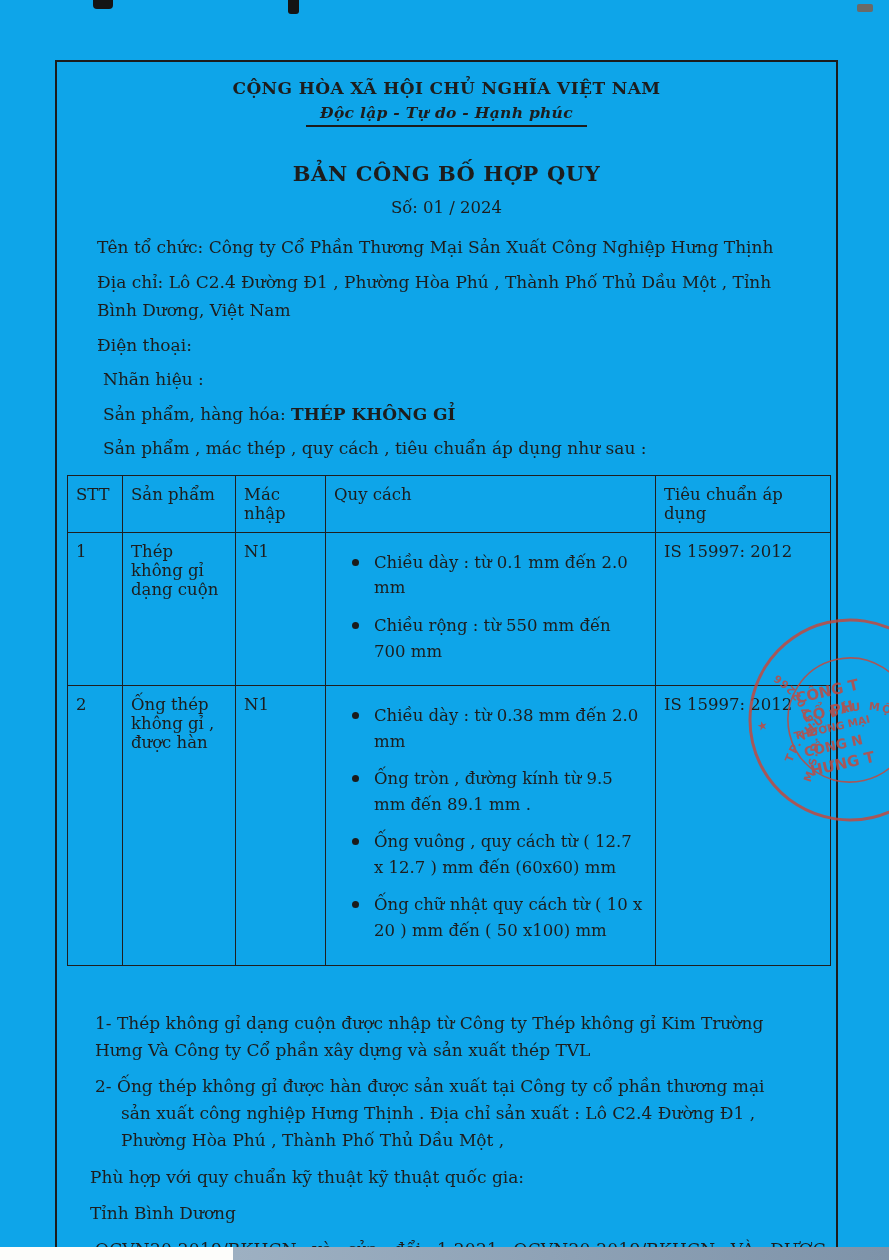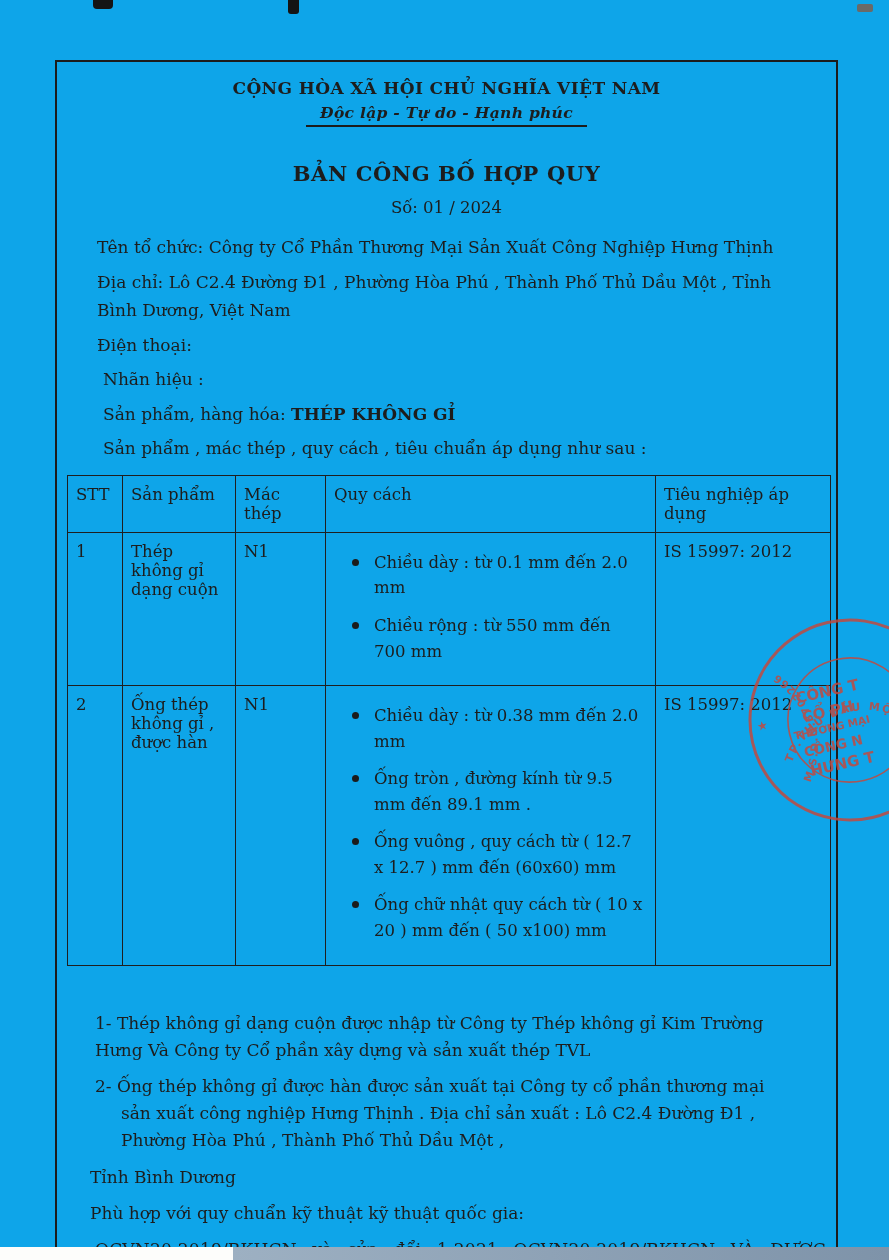--- a/index.html
+++ b/index.html
@@ -120,23 +120,23 @@
         <col class="c-stt">
           <col class="c-sp">
           <col class="c-mt">
           <col class="c-qc">
           <col class="c-tc">
       </colgroup>
       <tbody>
           <tr>
         <th class="stt">STT</th>
         <th class="pad">Sản phẩm</th>
-        <th class="pad">Mác thép</th>
+        <th class="pad">Mác nhập</th>
         <th class="pad">Quy cách</th>
-        <th>Tiêu nghiệp áp dụng</th>
+        <th>Tiêu chuẩn áp dụng</th>
       </tr>
       <tr>
         <td class="stt">1</td>
         <td class="sp">Thép không gỉ dạng cuộn</td>
         <td class="mt">N1</td>
         <td>
           <ul class="qc">
             <li>Chiều dày : từ 0.1 mm đến 2.0 mm</li>
             <li>Chiều rộng : từ 550 mm đến 700 mm</li>
           </ul>
@@ -156,22 +156,22 @@
           </ul>
         </td>
         <td>IS 15997: 2012</td>
       </tr>
     </tbody>
       </table>
 
     <div class="notes">
       <p>1- Thép không gỉ dạng cuộn được nhập từ Công ty Thép không gỉ Kim Trường Hưng Và Công ty Cổ phần xây dựng và sản xuất thép TVL</p>
       <p class="hang">2- Ống thép không gỉ được hàn được sản xuất tại Công ty cổ phần thương mại sản xuất công nghiệp Hưng Thịnh . Địa chỉ sản xuất : Lô C2.4 Đường Đ1 , Phường Hòa Phú , Thành Phố Thủ Dầu Một ,</p>
+      <p class="flush">Phù hợp với quy chuẩn kỹ thuật kỹ thuật quốc gia:</p>
       <p class="flush">Tỉnh Bình Dương</p>
-      <p class="flush">Phù hợp với quy chuẩn kỹ thuật kỹ thuật quốc gia:</p>
       <p class="final">QCVN20:2019/BKHCN và sửa đổi 1:2021 QCVN20:2019/BKHCN VÀ ĐƯỢC PHÉP SỬ DỤNG DẤU HỢP QUY ( CR ) -  Quy chuẩn kỹ thuật quốc gia về thép không gỉ</p>
     </div>
 
   </div>
 
   <svg class="stamp" viewBox="0 0 216 216">
     <circle cx="108" cy="108" r="100" fill="none" stroke="#c8473a" stroke-width="3"></circle>
     <circle cx="108" cy="108" r="62" fill="none" stroke="#c8473a" stroke-width="1.6"></circle>
     <defs>
       <path id="arcLeft" d="M 47.9 168.1 A 85 85 0 0 0 47.9 47.9"></path>

